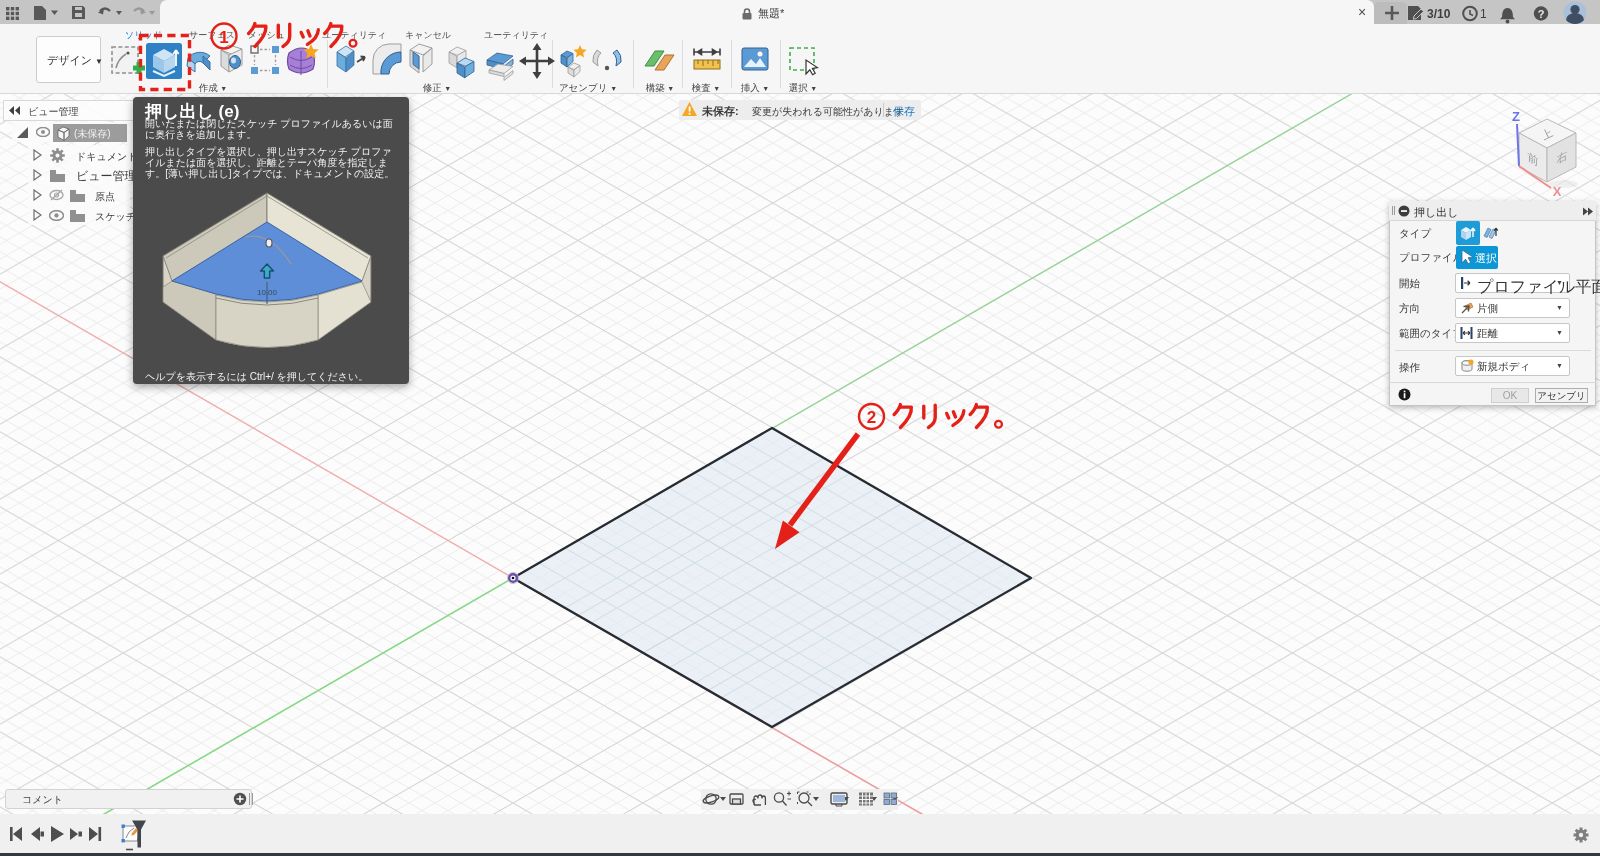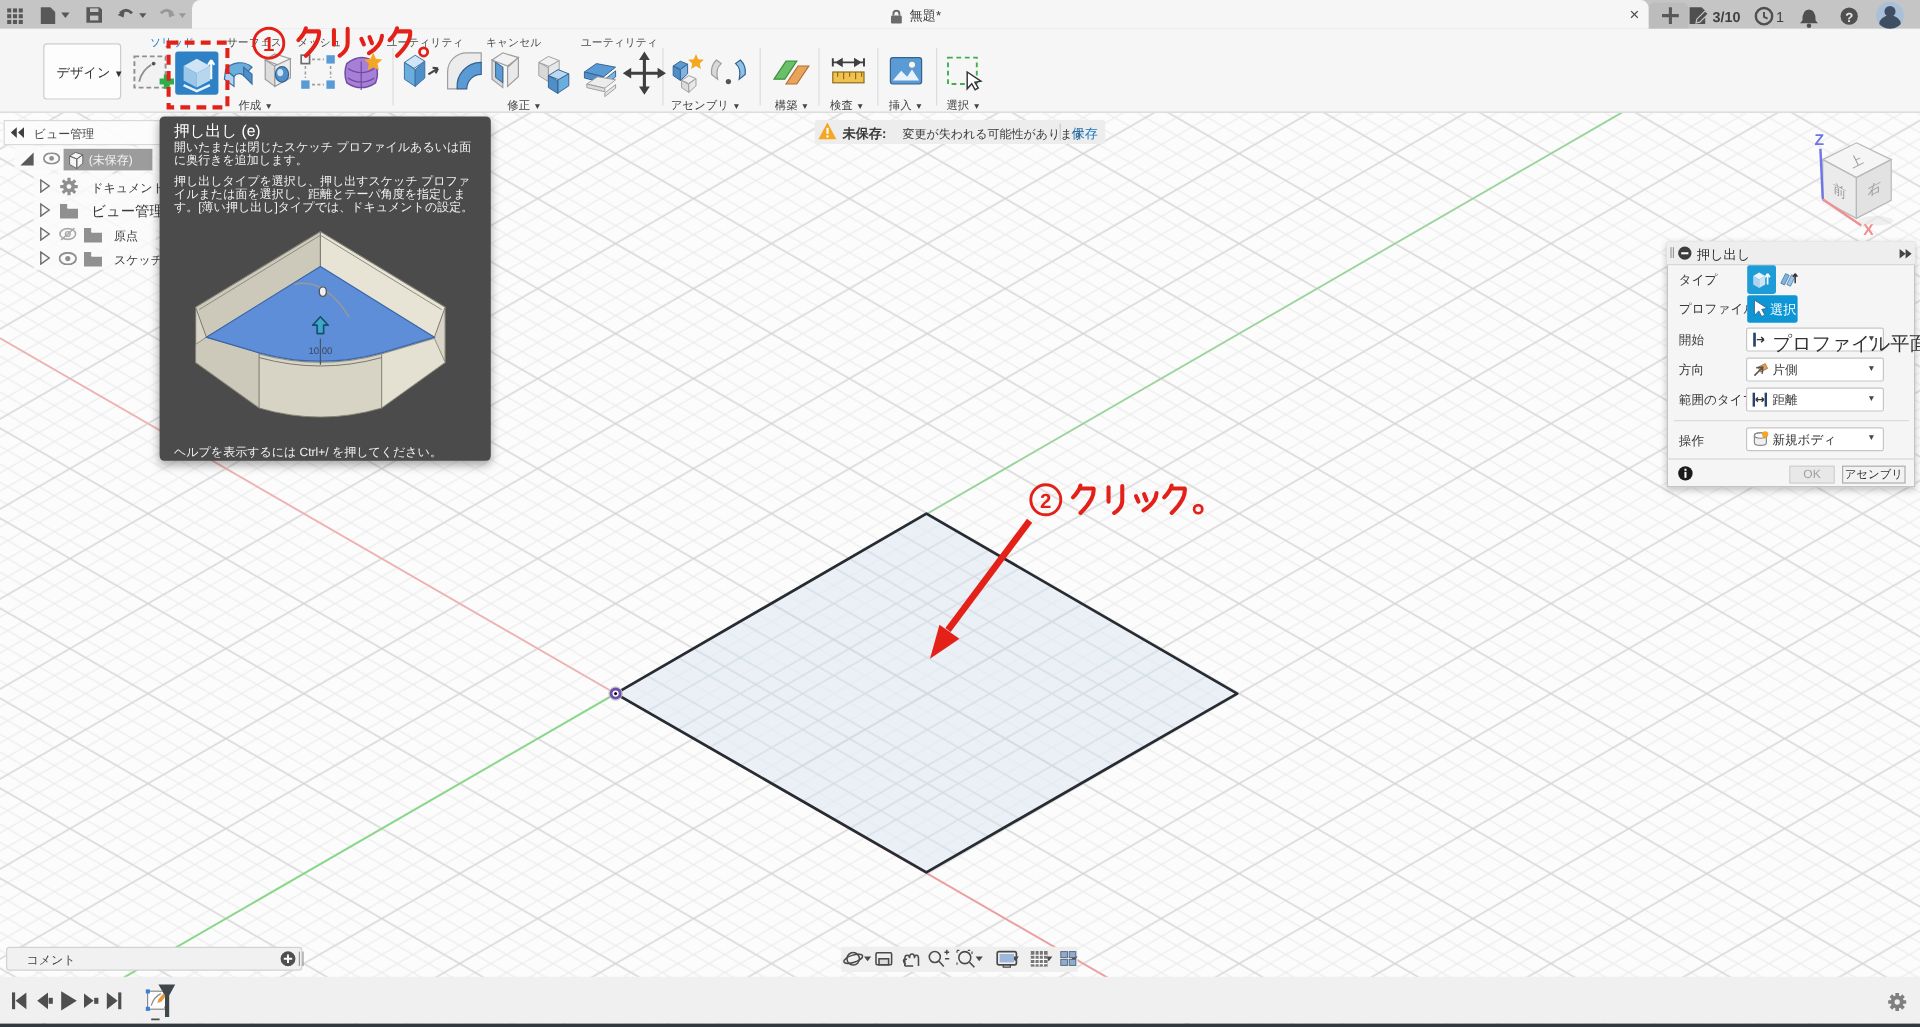--- a/index.html
+++ b/index.html
@@ -271,21 +271,21 @@
 <svg class="abs" style="left:681px;top:101px" width="17" height="16" viewBox="0 0 17 16">
     <path d="M8.5,1 L16,15 H1 z" fill="#f5a623"></path>
     <rect x="7.7" y="5.5" width="1.8" height="5" fill="#fff"></rect>
     <rect x="7.7" y="11.8" width="1.8" height="1.8" fill="#fff"></rect>
   </svg>
 <div class="txt" style="left:702px;top:104px;font-size:11px;font-weight:bold;color:#3a3a3a">未保存:</div>
 <div class="txt" style="left:752px;top:105px;font-size:10px;color:#3a3a3a">変更が失われる可能性があります</div>
 <div class="abs" style="left:883px;top:103px;width:1px;height:14px;background:#c9c9c9"></div>
 <div class="txt" style="left:893px;top:104px;font-size:11px;color:#1878be">保存</div>
 <div class="abs" style="left:133px;top:97px;width:276px;height:287px;background:#4b4b4b;border-radius:4px;box-shadow:0 3px 8px rgba(0,0,0,.35)"></div>
-<div class="txt" style="left:145px;top:100px;font-size:13px;font-weight:normal;color:#fff">押し出し (e)</div>
+<div class="txt" style="left:145px;top:100px;font-size:17px;font-weight:bold;color:#fff">押し出し (e)</div>
 <div class="abs" style="left:145px;top:118px;width:254px;font-size:10px;line-height:11px;color:#f2f2f2">開いたまたは閉じたスケッチ プロファイルあるいは面に奥行きを追加します。</div>
 <div class="abs" style="left:145px;top:146px;width:254px;font-size:10px;line-height:11px;color:#f2f2f2">押し出しタイプを選択し、押し出すスケッチ プロファイルまたは面を選択し、距離とテーパ角度を指定します。[薄い押し出し]タイプでは、ドキュメントの設定。</div>
 <div class="txt" style="left:145px;top:370px;font-size:10px;color:#f2f2f2">ヘルプを表示するには Ctrl+/ を押してください。</div>
 <svg class="abs" style="left:133px;top:185px" width="276" height="180" viewBox="0 0 276 180">
 <g transform="translate(-133,-185)">
 <path d="M163,256 L267,193 L371,256 L371,302 L318,340 Q267,355 216,340 L163,302 Z" fill="#d9d5c6" stroke="#75756a" stroke-width="1"></path>
 <path d="M163,256 L267,193 L267,223 L172,281 Z" fill="#cdc9ba" stroke="#75756a" stroke-width="0.8"></path>
 <path d="M267,193 L371,256 L362,281 L267,223 Z" fill="#e7e3d5" stroke="#75756a" stroke-width="0.8"></path>
 <path d="M166,258 L267,196 L368,258" fill="none" stroke="#8a8a7e" stroke-width="0.8"></path>
 <path d="M172,281 L216,294 L216,340 L163,302 L163,287 Z" fill="#cdc9ba" stroke="#75756a" stroke-width="0.6"></path>

